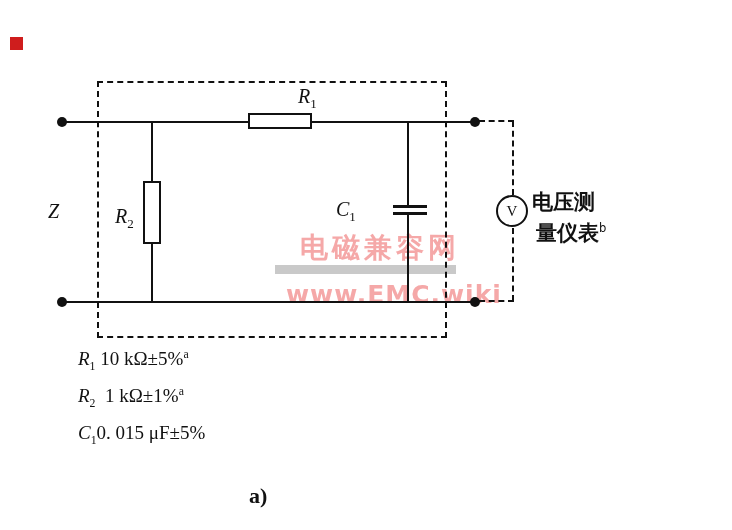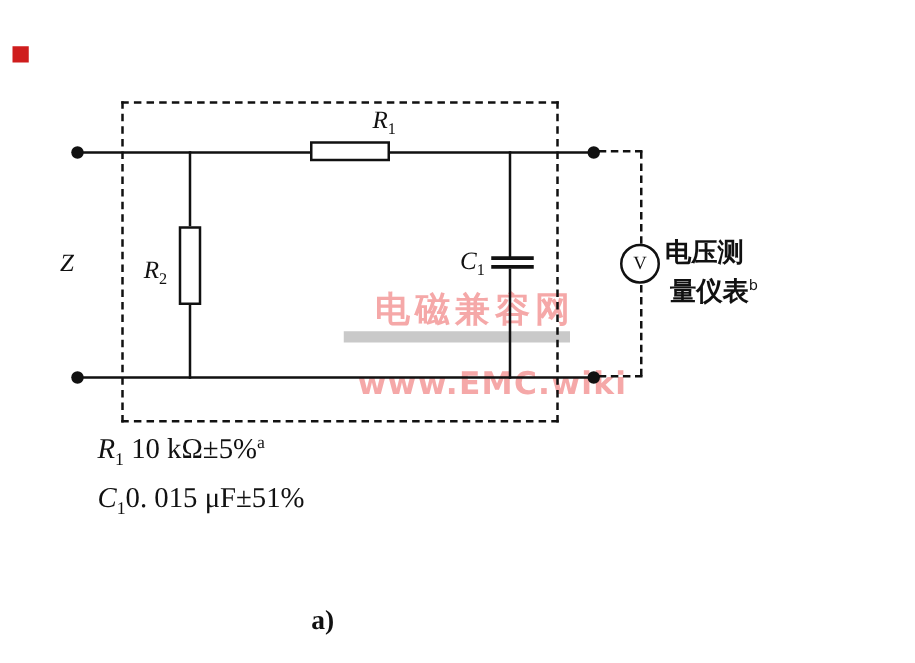--- a/index.html
+++ b/index.html
@@ -35,23 +35,23 @@
   }
   .cjk{font-family:"DejaVu Sans", sans-serif;}
   .vm-label{
     position:absolute;z-index:6;font-size:21px;font-weight:bold;white-space:nowrap;color:#111;
   }
   .vm-label sup{font-size:0.55em;font-weight:normal;}
   
   .wm{position:absolute;z-index:1;font-weight:bold;white-space:nowrap;}
   .wm1{left:300px;top:229px;font-size:28px;letter-spacing:4px;font-family:"DejaVu Sans", sans-serif;}
   .wm-bar{position:absolute;left:275px;top:265px;width:181px;height:9px;z-index:1;}
-  .wm2{left:286px;top:292px;font-size:25px;letter-spacing:1px;font-family:"DejaVu Sans", sans-serif;}
+  .wm2{left:286px;top:280px;font-size:25px;letter-spacing:1px;font-family:"DejaVu Sans", sans-serif;}
   
-  .values{position:absolute;left:78px;top:342px;z-index:6;font-size:23px;line-height:25px;}
+  .values{position:absolute;left:78px;top:342px;z-index:6;font-size:19px;line-height:25px;}
   .val-line{white-space:pre;}
   .val-line .lt{font-style:italic;}
   .val-line sub{font-size:0.62em;}
   .val-line sup{font-size:0.62em;}
   
   .caption{
     position:absolute;left:249px;top:483px;z-index:6;display:flex;align-items:baseline;gap:32px;
   }
   .caption .pfx{font-family:"Liberation Serif", serif;font-weight:bold;font-size:22px;}
   .caption .ttl{font-family:"DejaVu Sans", sans-serif;font-weight:bold;font-size:22px;letter-spacing:7px;}
@@ -105,26 +105,27 @@
 
   <div class="ref-label" style="left:48px;top:200px;">
     <span>Z</span>
   </div>
   <div class="ref-label" style="left:266px;top:85px;margin-left:32px;">
     <span>R</span><sub>1</sub>
   </div>
   <div class="ref-label" style="left:115px;top:205px;font-family:Liberation Serif, serif;">
     <span>R</span><sub>2</sub>
   </div>
-  <div class="ref-label" style="left:368px;top:198px;">
+  <div class="ref-label" style="left:336px;top:198px;">
     <span>C</span><sub>1</sub>
   </div>
 
   <div class="values">
     <div class="val-line"><span class="lt">R</span><sub>1</sub><span> 10 kΩ±5%</span><sup>a</sup></div>
-    <div class="val-line"><span class="lt">C</span><sub>1</sub><span>0. 015 μF±51%</span><sup></sup></div>
+    <div class="val-line"><span class="lt">R</span><sub>2</sub><span>  1 kΩ±1%</span><sup>a</sup></div>
+    <div class="val-line"><span class="lt">C</span><sub>1</sub><span>0. 015 μF±5%</span><sup></sup></div>
   </div>
 
   <div class="caption">
     <span class="pfx">a)</span>
   </div>
 
 </div>
 
 </body></html>

